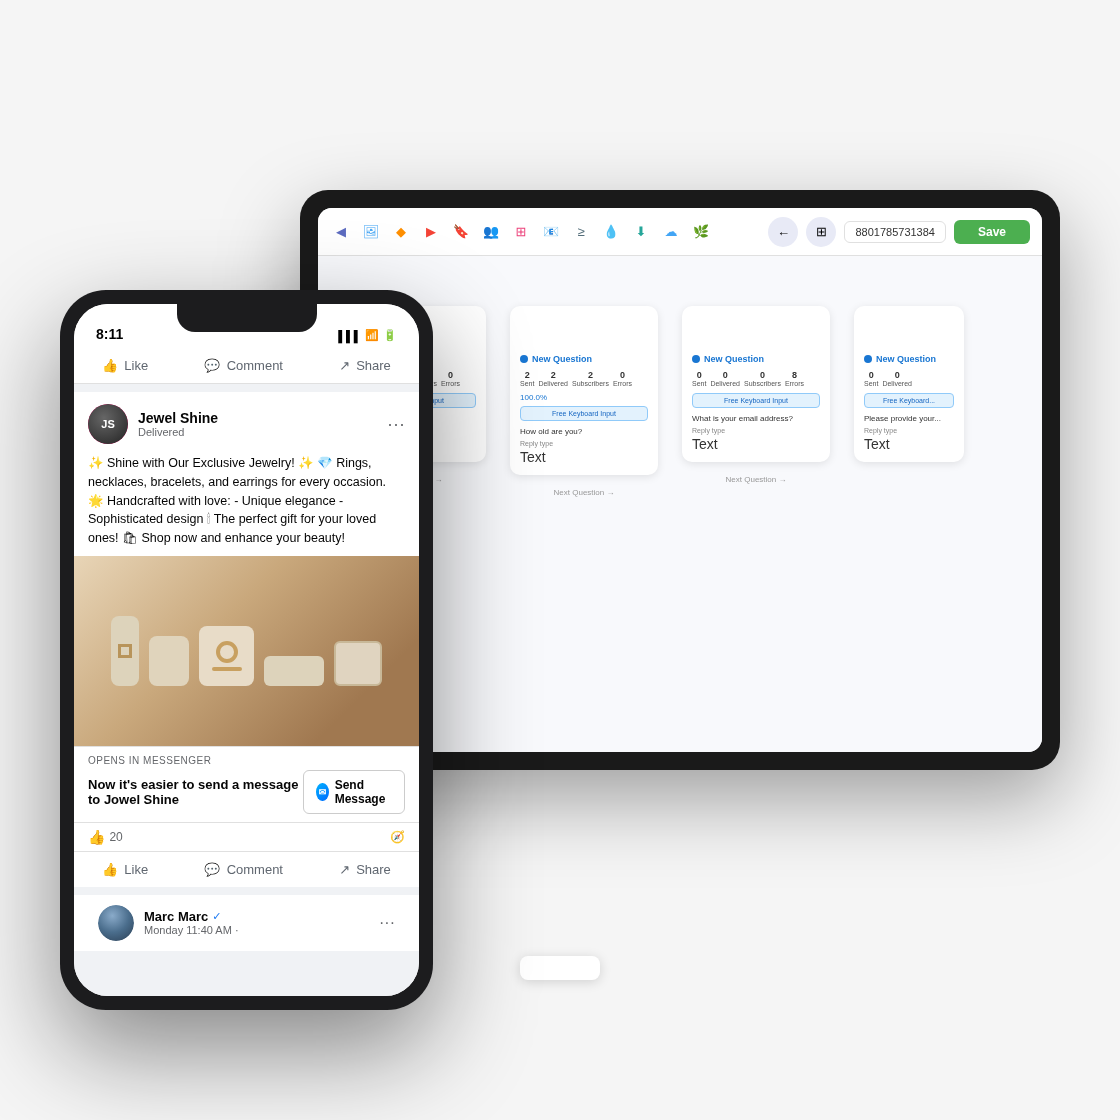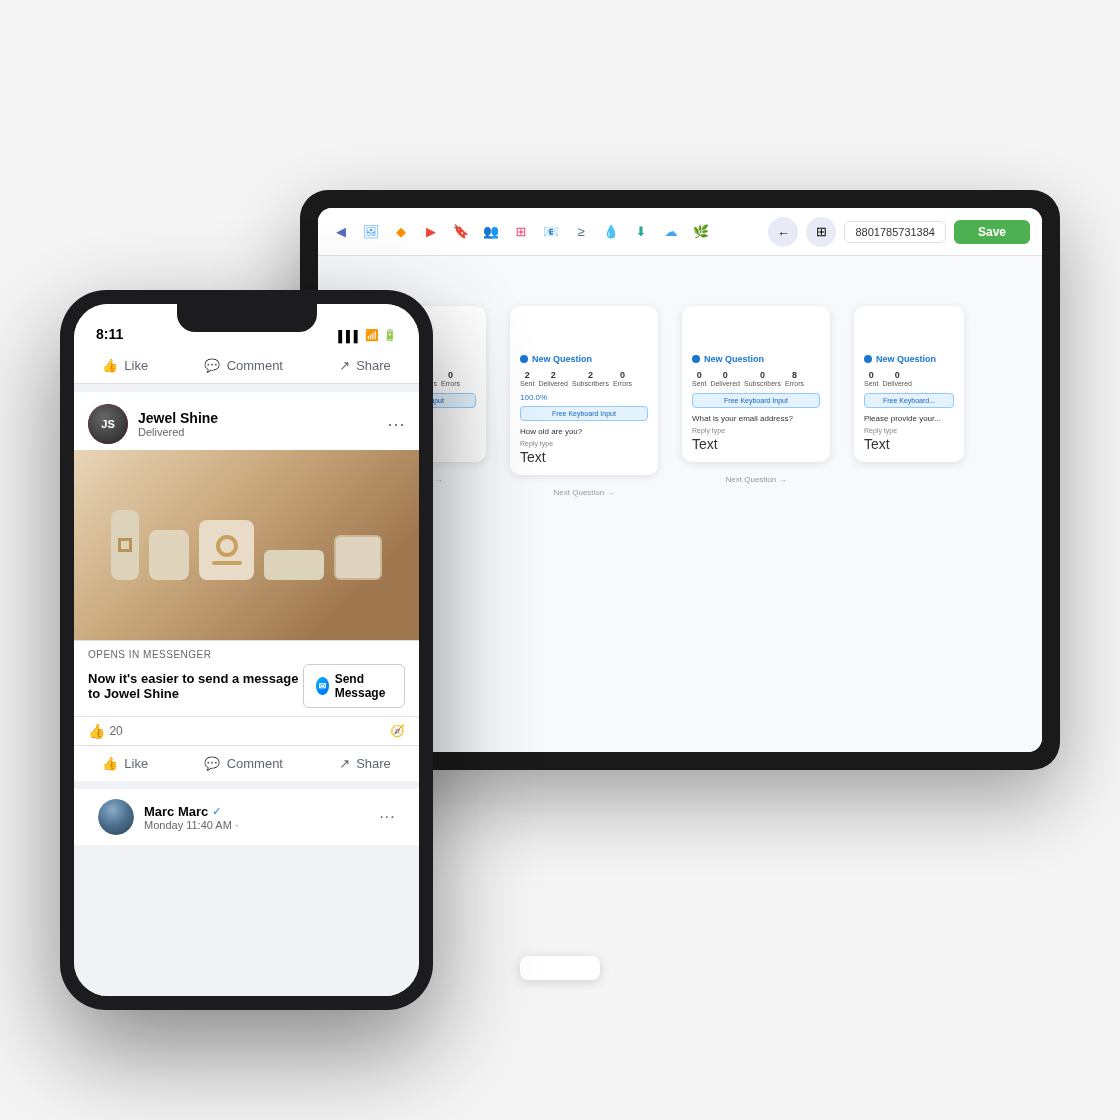--- a/index.html
+++ b/index.html
@@ -610,20 +610,21 @@
             <div class="post-avatar">
               <div class="post-avatar-img" style="background: radial-gradient(circle at 40% 35%, #666 0%, #222 100%); display:flex; align-items:center; justify-content:center; color:#fff; font-size:11px; font-weight:700;">JS</div>
             </div>
             <div class="post-meta">
               <div class="post-name">Jewel Shine</div>
               <div class="post-sponsored">Delivered</div>
             </div>
             <div class="post-dots">···</div>
           </div>
 
+          <div class="post-text">✨ Shine with Our Exclusive Jewelry! ✨ 💎 Rings, necklaces, bracelets, and earrings for every occasion. 🌟 Handcrafted with love: - Unique elegance - Sophisticated design 🕯 The perfect gift for your loved ones! 🛍 Shop now and enhance your beauty!</div>
 
           <div class="post-image">
             <div class="jewelry-display">
               <div class="jewelry-stand js-tall" style="background:#ddd3bb; border-radius:8px; display:flex; align-items:center; justify-content:center;">
                 <div style="width:14px;height:14px;border:3px solid #b8945a;border-radius:50;"></div>
               </div>
               <div class="jewelry-stand js-med" style="background:#e0d4bc; border-radius:8px;"></div>
               <div style="width:55px;height:60px;background:#e8dcc8;border-radius:8px;display:flex;flex-direction:column;align-items:center;justify-content:center;">
                 <div style="width:22px;height:22px;border:4px solid #c8a060;border-radius:50%;background:transparent;margin-bottom:4px;"></div>
                 <div style="width:30px;height:4px;background:#c8a060;border-radius:2px;"></div>

